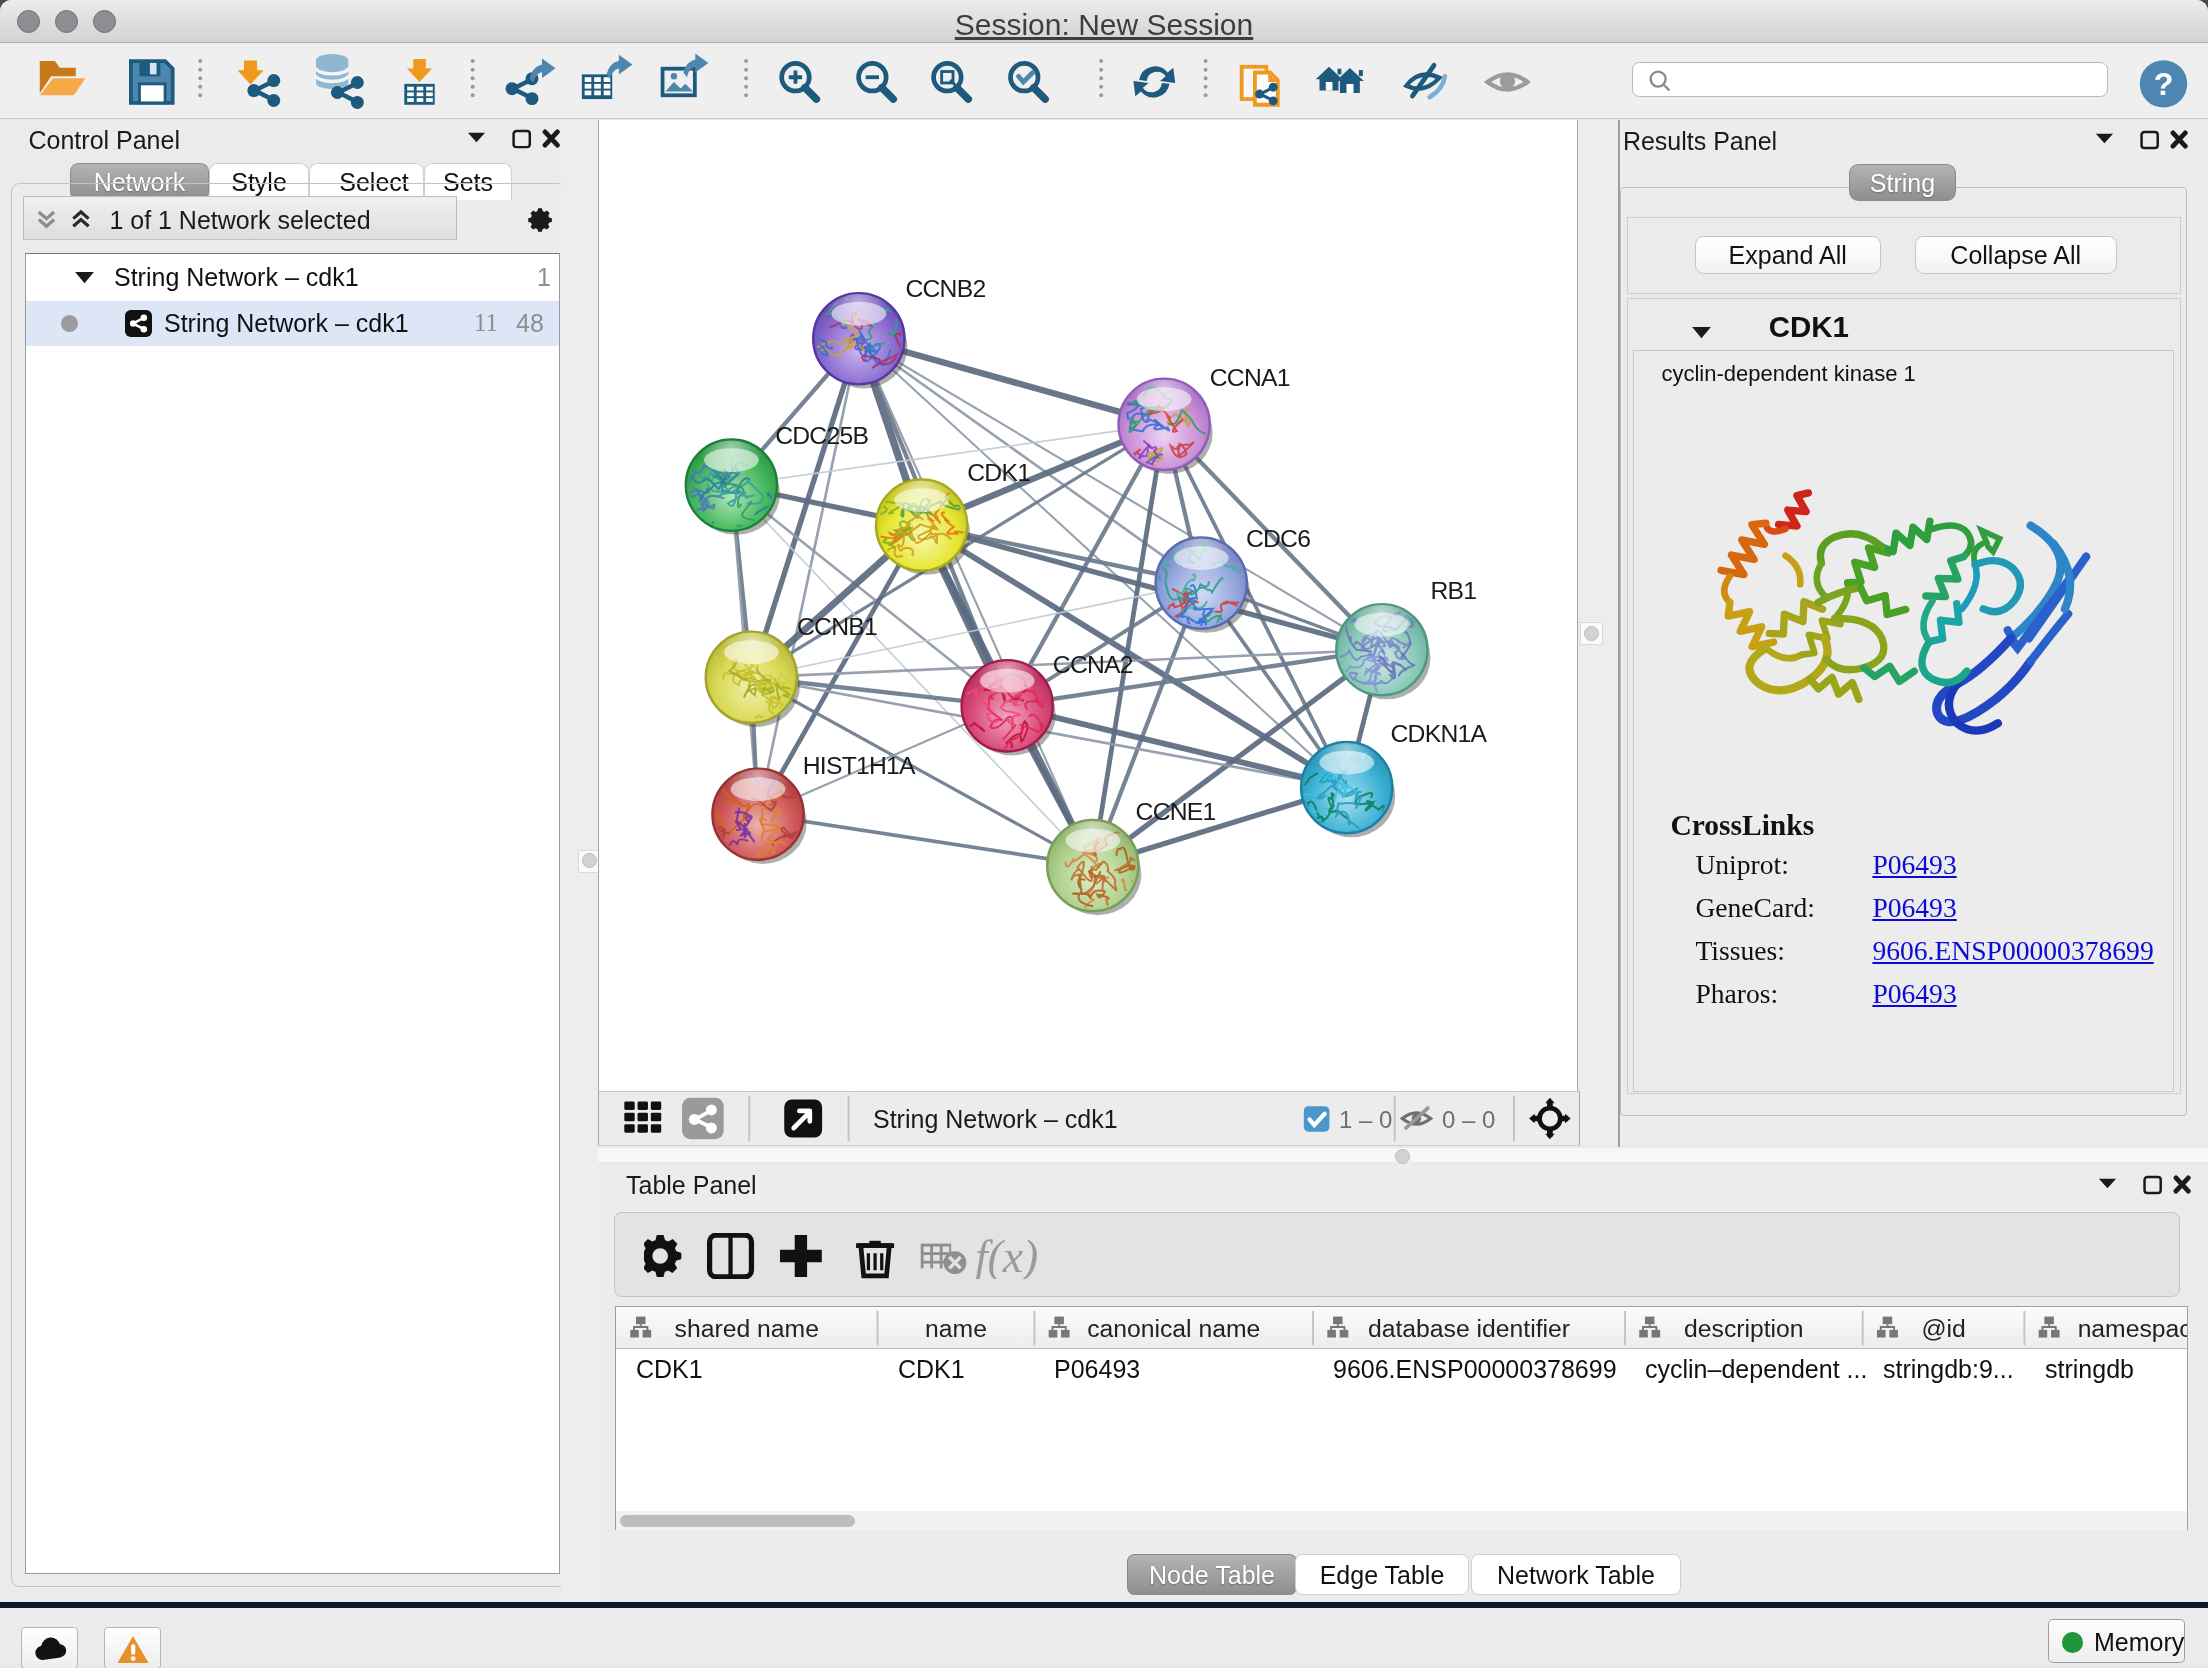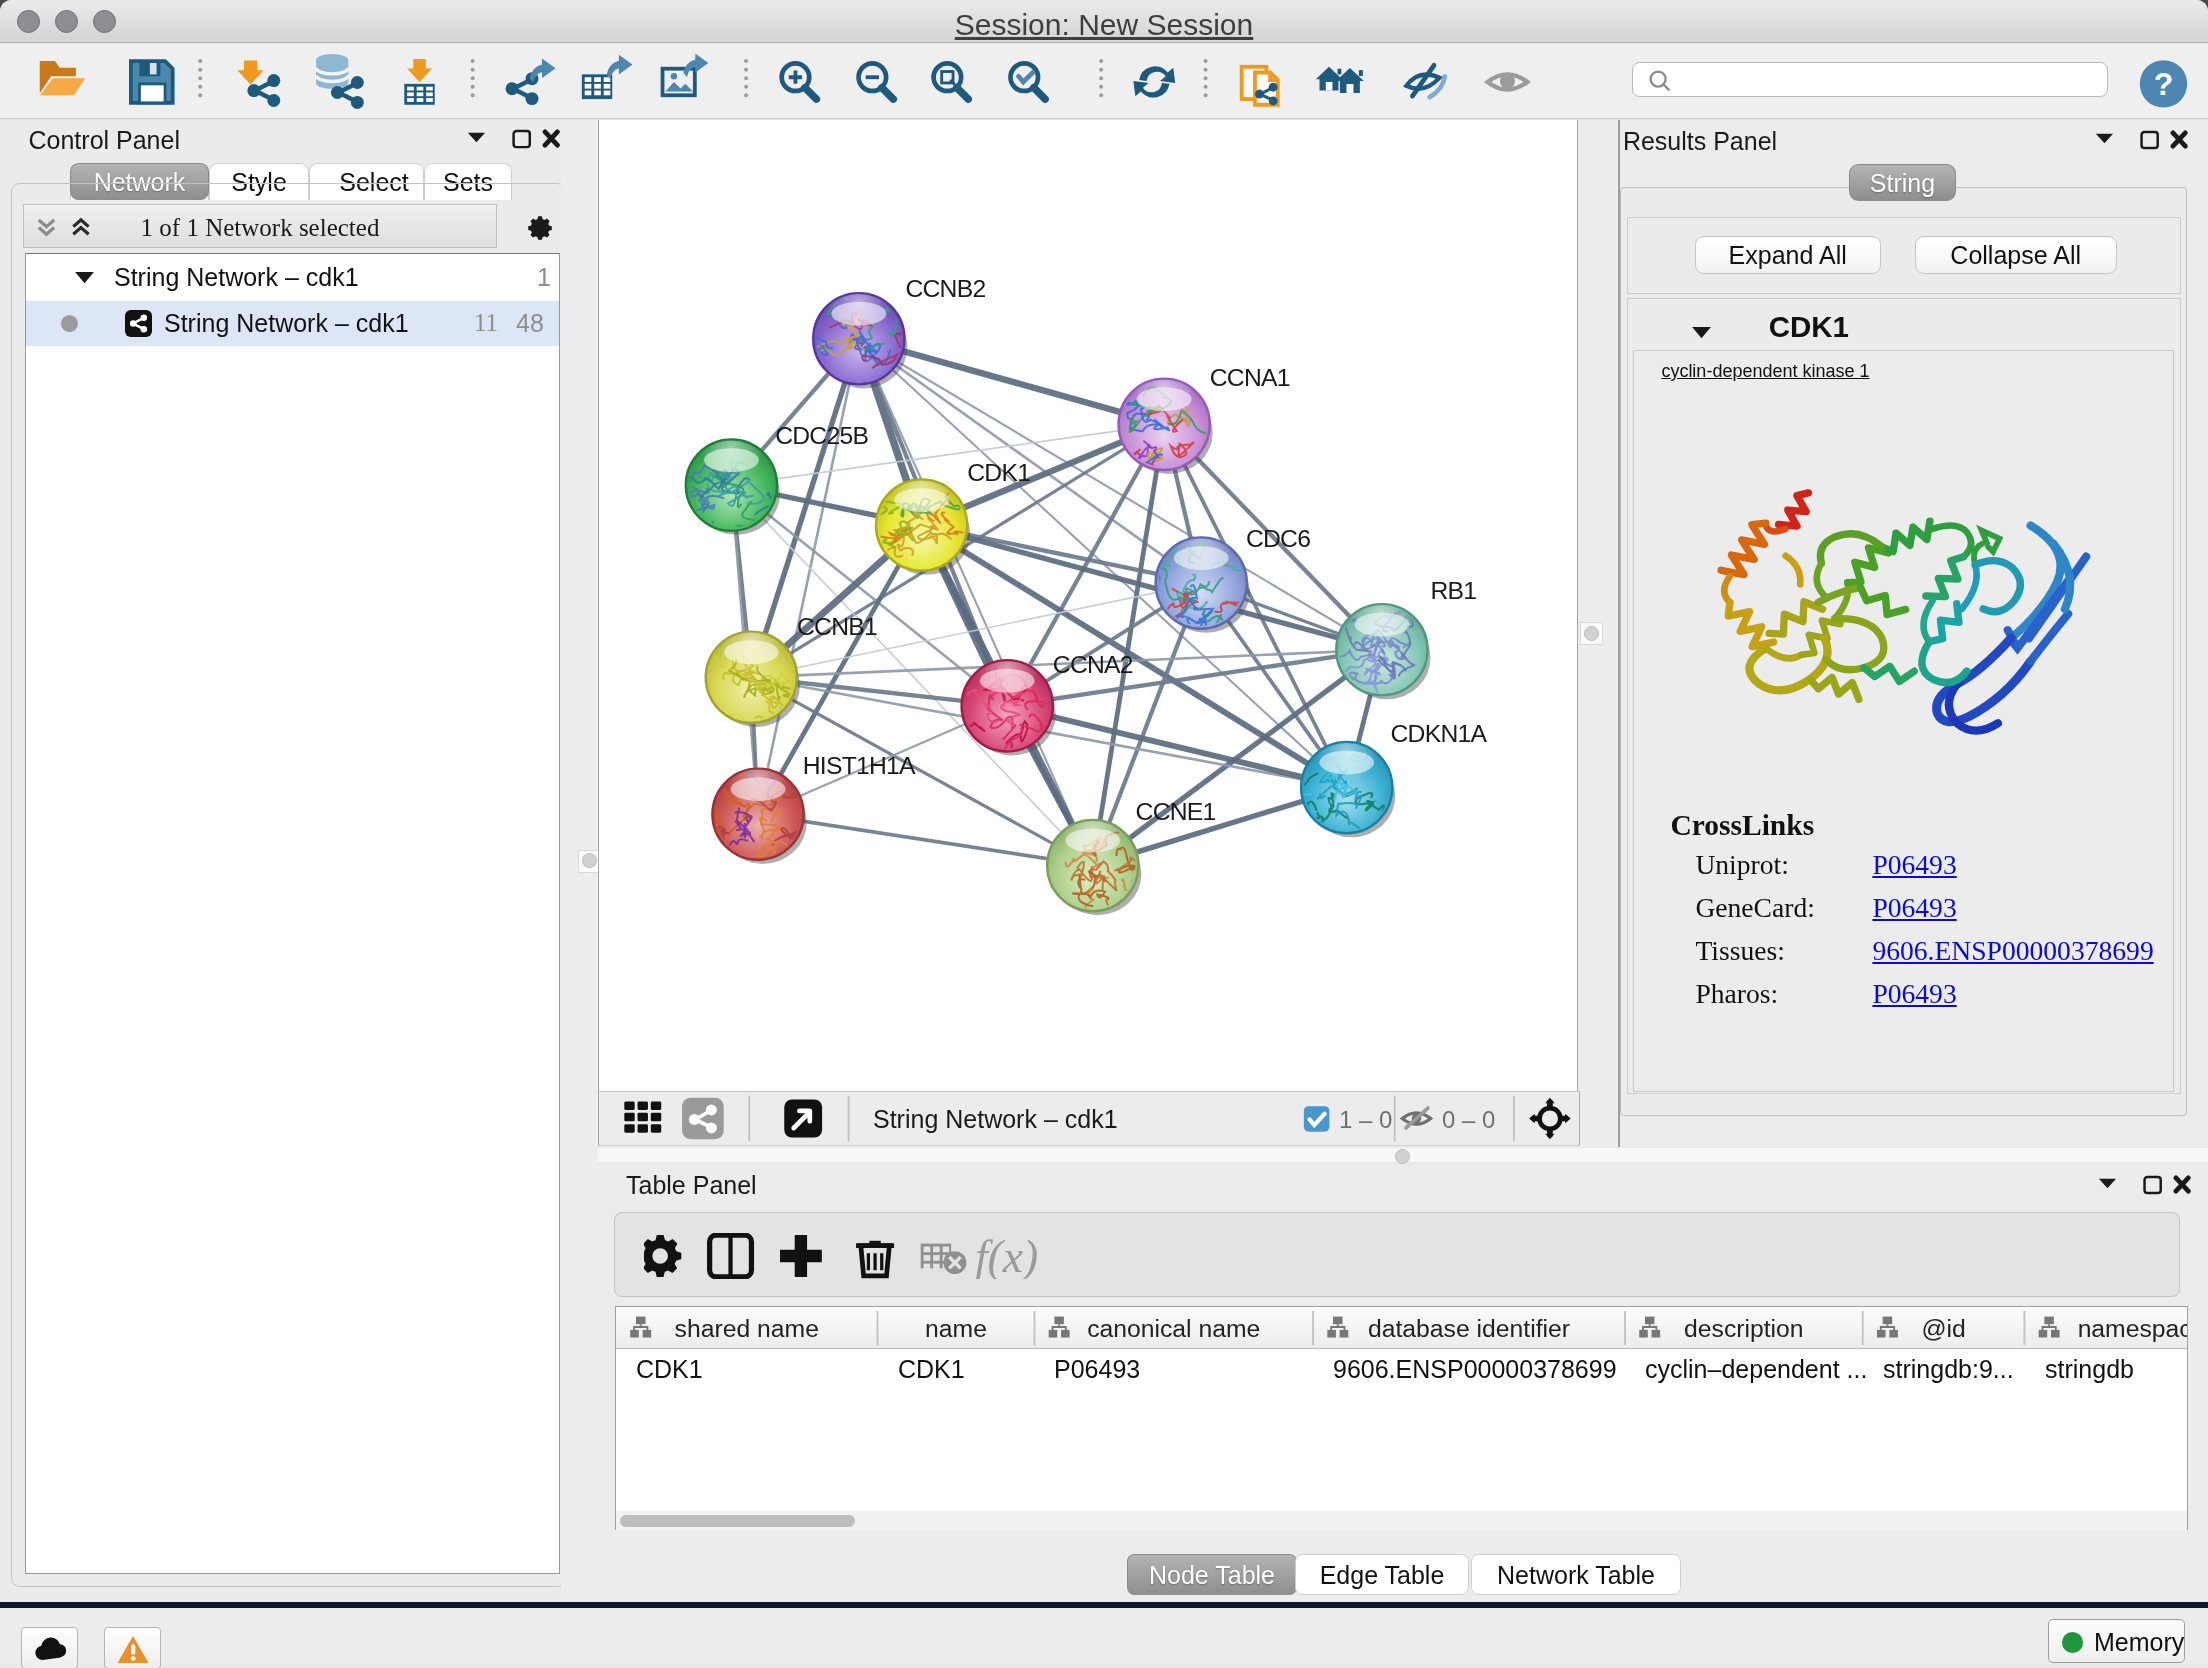--- a/index.html
+++ b/index.html
@@ -225,21 +225,21 @@
       <path d="M2 4 L20 4 L11 14 Z" fill="#1a1a1a"></path>
       <rect x="50" y="2" width="17" height="17" rx="3" fill="none" stroke="#1a1a1a" stroke-width="2.6"></rect>
       <path d="M83 3 L96 17 M96 3 L83 17" stroke="#1a1a1a" stroke-width="5" stroke-linecap="round"></path>
     </svg>
     <div class="tab" style="left:70px;top:43px;width:139px;"></div>
     <div class="tab tabsel" style="left:70px;top:43px;width:139px;border-radius:8.6px;">Network</div>
     <div class="tab" style="left:209px;top:43px;width:100px;">Style</div>
     <div class="tab" style="left:309px;top:43px;width:115px;padding-left:15px;">Select</div>
     <div class="tab" style="left:424px;top:43px;width:88px;">Sets</div>
     <div class="abs" style="left:11.4px;top:63px;width:555px;height:1404px;border:1px solid #c2c2c2;border-radius:8.6px;"></div>
-    <div class="abs" style="left:23px;top:84px;width:474px;height:44px;background:linear-gradient(#f0f0f0,#dedede);border:1px solid #bdbdbd;font-family:Liberation Serif, serif;">
+    <div class="abs" style="left:23px;top:76px;width:434px;height:44px;background:linear-gradient(#f0f0f0,#dedede);border:1px solid #bdbdbd;">
       <svg class="abs" style="left:11.4px;top:10.5px;" width="67" height="27" viewBox="0 0 70 28">
         <path d="M4 4 L12 11 L20 4 M4 12 L12 19 L20 12" fill="none" stroke="#8c8c8c" stroke-width="3.4"></path>
         <path d="M40 11 L48 4 L56 11 M40 19 L48 12 L56 19" fill="none" stroke="#2a2a2a" stroke-width="3.4"></path>
       </svg>
       <div class="abs" style="left:0;top:8.6px;width:100%;text-align:center;font-size:25px;color:#1a1a1a;">1 of 1 Network selected</div>
       <svg class="abs" style="left:501px;top:7.6px;" width="30" height="30" viewBox="0 0 24 24">
           <path fill="#1a1a1a" d="M12 8.5a3.5 3.5 0 1 0 0 7 3.5 3.5 0 0 0 0-7zm9.4 5 .1-1.5-.1-1.5-2.2-.6a7.4 7.4 0 0 0-.6-1.4l1.1-2-2.1-2.1-2 1.1c-.4-.3-.9-.5-1.4-.6L13.5 2.6h-3L9.9 4.9c-.5.1-1 .3-1.4.6l-2-1.1-2.1 2.1 1.1 2c-.3.4-.5.9-.6 1.4l-2.3.6v3l2.3.6c.1.5.3 1 .6 1.4l-1.1 2 2.1 2.1 2-1.1c.4.3.9.5 1.4.6l.6 2.3h3l.6-2.3c.5-.1 1-.3 1.4-.6l2 1.1 2.1-2.1-1.1-2c.3-.4.5-.9.6-1.4l2.3-.6z"></path>
         </svg>
     </div>
     <div class="abs" style="left:25px;top:133px;width:535px;height:1321px;background:#fff;border:1px solid #9a9a9a;border-top:1px solid #777;">
@@ -748,21 +748,21 @@
     <div class="abs" style="left:6.7px;top:97px;width:554px;height:77px;border:1px solid #cdcdcd;">
       <div class="btn" style="left:67px;top:18px;width:186px;height:38px;line-height:36px;">Expand All</div>
       <div class="btn" style="left:287px;top:18px;width:202px;height:38px;line-height:36px;">Collapse All</div>
     </div>
     <div class="abs" style="left:6.7px;top:178px;width:554px;height:796px;border:1px solid #cdcdcd;">
       <svg class="abs" style="left:62px;top:26px;" width="23" height="15" viewBox="0 0 24 16">
           <path d="M2 2 L22 2 L12 14 Z" fill="#1a1a1a"></path>
         </svg>
       <div class="abs" style="left:141px;top:10.5px;font-size:29.5px;font-weight:bold;color:#111;">CDK1</div>
       <div class="abs" style="left:5.7px;top:51px;width:541px;height:742px;border:1px solid #c9c9c9;background:#ececec;">
-        <div class="abs" style="left:27px;top:9.5px;font-size:18px;color:#111;text-decoration:underline;">cyclin-dependent kinase 1</div>
+        <div class="abs" style="left:27px;top:9.5px;font-size:22px;color:#111;">cyclin-dependent kinase 1</div>
         <svg class="abs" style="left:19px;top:55px;" width="504" height="361" viewBox="0 0 530 380" id="ribbon">
             <g transform="translate(36,76) scale(0.86)">
               <path d="M148,18 L134.0,21.4 L145.2,41.0 L122.8,39.0 L134.0,58.6 L111.6,56.6" fill="none" stroke="#cf2518" stroke-width="9" stroke-linejoin="round" stroke-linecap="round"></path>
               <path d="M120,62 Q100,70 96,58" fill="none" stroke="#d84b12" stroke-width="8" stroke-linecap="round"></path>
               <path d="M96,55 L78.9,57.0 L94.2,80.9 L66.4,75.6 L81.6,99.4 L53.8,94.1 L69.1,118.0 L41.2,112.7" fill="none" stroke="#d8680f" stroke-width="9" stroke-linejoin="round" stroke-linecap="round"></path>
               <path d="M52,120 Q38,140 52,152" fill="none" stroke="#cf8a12" stroke-width="8" stroke-linecap="round"></path>
               <path d="M52,152 L49.9,168.7 L76.1,163.3 L64.6,187.4 L90.8,181.9 L79.2,206.1 L105.4,200.6" fill="none" stroke="#c9a014" stroke-width="9" stroke-linejoin="round" stroke-linecap="round"></path>
               <path d="M96,208 Q120,228 140,216" fill="none" stroke="#b3a818" stroke-width="8" stroke-linecap="round"></path>
               <path d="M140,216 L155.4,213.9 L148.6,191.7 L171.4,196.3 L164.6,174.1 L187.4,178.7" fill="none" stroke="#9aa51a" stroke-width="8" stroke-linejoin="round" stroke-linecap="round"></path>
               <path d="M180,172 Q200,150 196,128" fill="none" stroke="#79a41e" stroke-width="8" stroke-linecap="round"></path>

